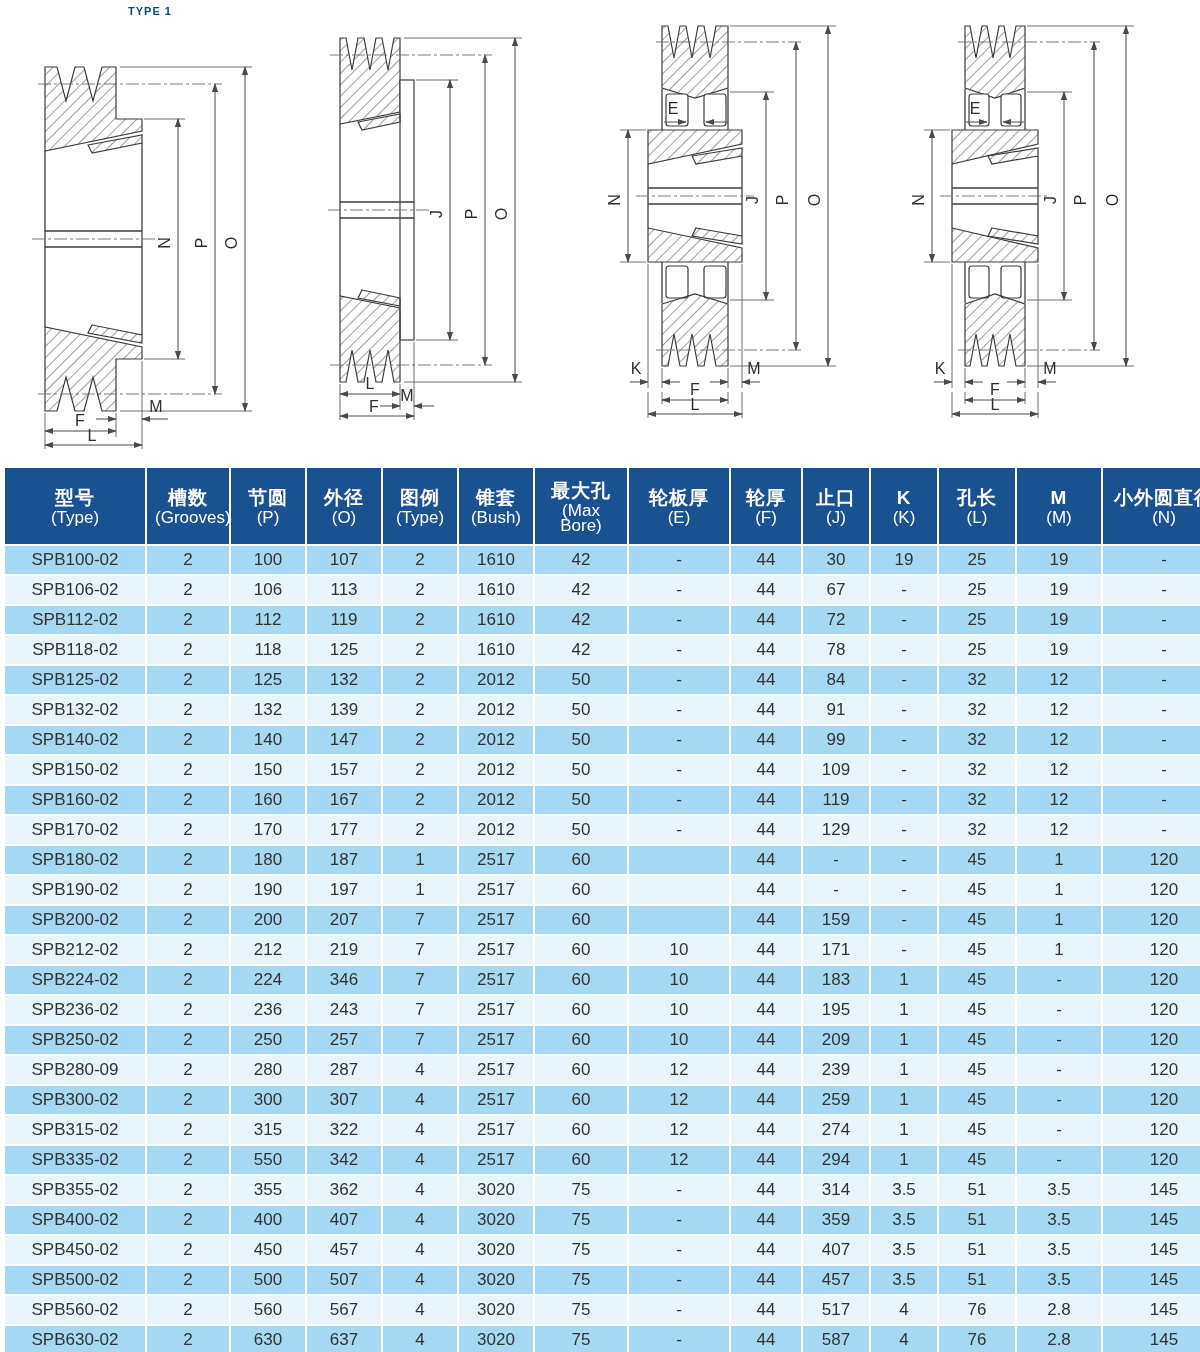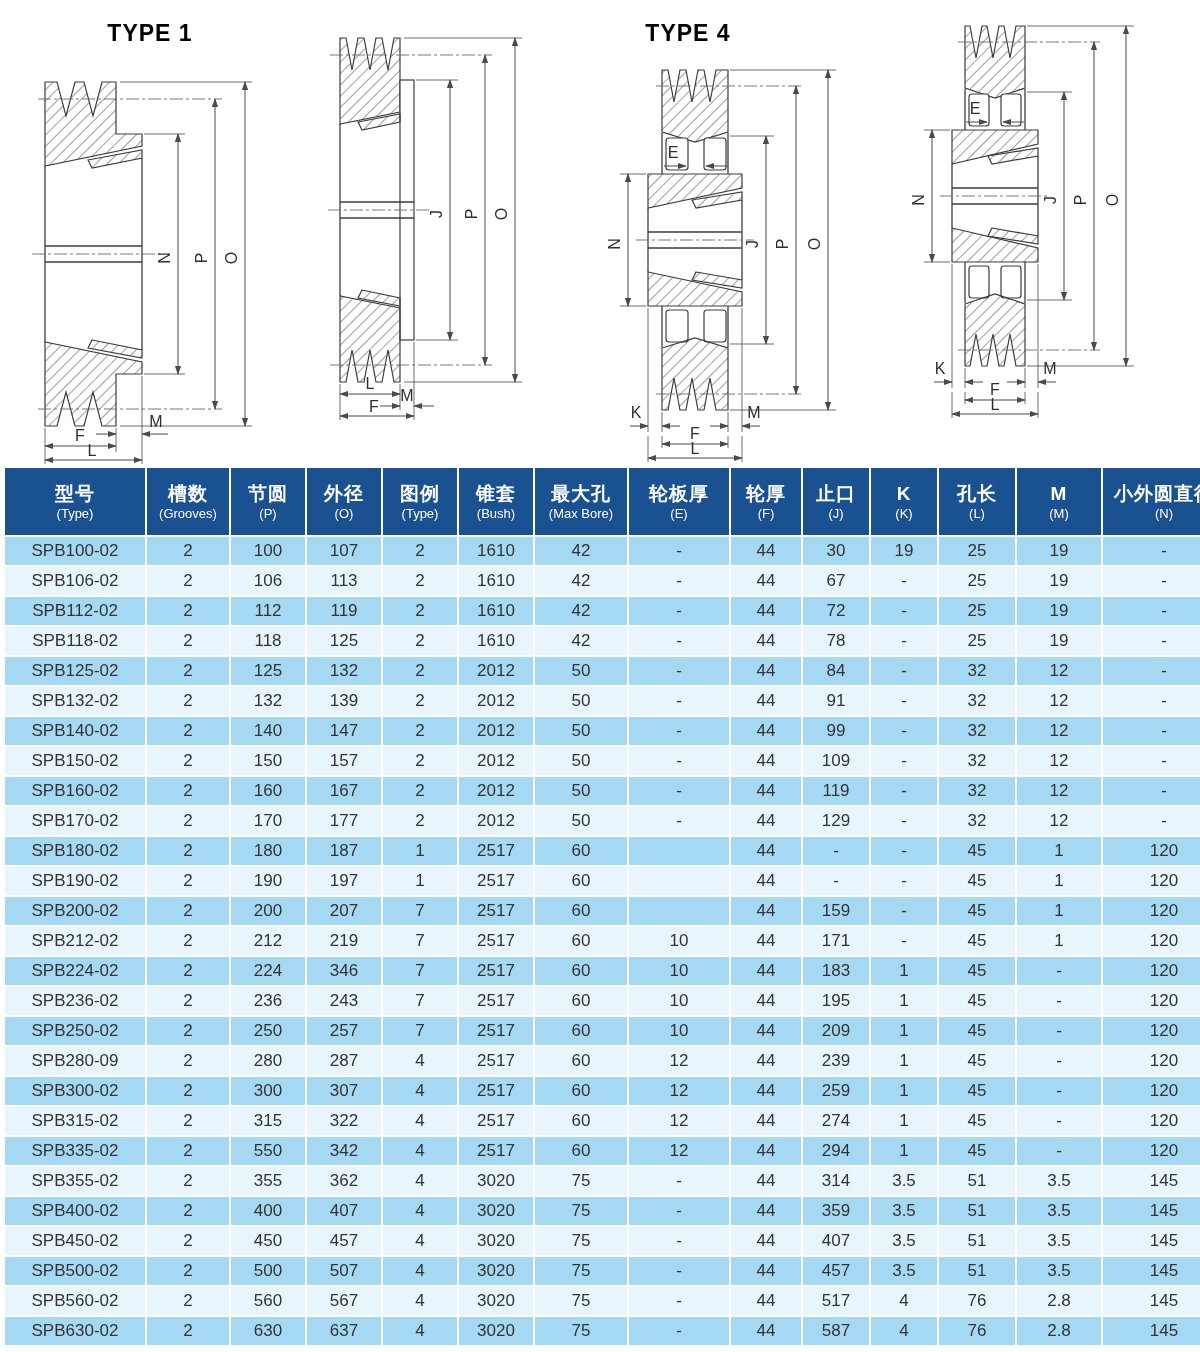--- a/index.html
+++ b/index.html
@@ -1,40 +1,40 @@
 <!DOCTYPE html>
 <html style="--header-bg: #1a5191; --header-text: #ffffff; --row-odd: #a5d8f3; --row-even: #e9f5fd; --cell-text: #333333;"><head>
 <meta charset="utf-8">
 <style>
   html,body{margin:0;padding:0;background:#fff;}
   body{width:1200px;height:1352px;font-family:"Liberation Sans",sans-serif;overflow:hidden;}
   .drawings{display:flex;width:1200px;height:466px;}
   .draw-card{width:300px;position:relative;}
-  .draw-title{margin-top:20px;height:24px;text-align:center;font-size:23px;font-weight:bold;
-    color:#000000;letter-spacing:1px;}
+  .draw-title{margin-top:5px;height:24px;text-align:center;font-size:11px;font-weight:bold;
+    color:#0c4a6e;letter-spacing:1px;}
   .draw-card svg{display:block;}
   .c1 .draw-title{transform:translateX(0);}
   .c2 .draw-title{transform:translateX(-50px);}
   .c3 .draw-title{transform:translateX(-62px);}
   .c4 .draw-title{transform:translateX(-38px);}
   
   .out{stroke:#3d3d3d;stroke-width:1.3;fill:none;}
   .hat{stroke:#3d3d3d;stroke-width:1.2;fill:url(#hatch);}
   .win{stroke:#3d3d3d;stroke-width:1.2;fill:#ffffff;}
   .dim{stroke:#4a4a4a;stroke-width:1;fill:none;marker-start:url(#arw);marker-end:url(#arw);}
   .dima{stroke:#4a4a4a;stroke-width:1;fill:none;marker-end:url(#arw);}
   .ext{stroke:#4a4a4a;stroke-width:0.8;fill:none;}
   .cl{stroke:#6a6a6a;stroke-width:0.9;fill:none;stroke-dasharray:13 3 3 3;}
   .dtxt{font-family:"Liberation Sans",sans-serif;font-size:16px;fill:#2e2e2e;text-anchor:middle;}
   
   table{border-collapse:separate;border-spacing:2px;width:1194px;margin:0 3px;table-layout:fixed;background:#fff;}
-  thead th{background:var(--header-bg);color:var(--header-text);height:67px;vertical-align:middle;
-    padding:0;font-weight:normal;}
+  thead th{background:var(--header-bg);color:var(--header-text);height:60px;vertical-align:middle;
+    padding:8px;font-weight:normal;}
   th .zh{font-size:19px;font-weight:bold;letter-spacing:1px;line-height:22px;}
-  th .en{font-size:13px;line-height:15px;margin-top:1px;}
+  th .en{font-size:17px;line-height:15px;margin-top:1px;}
   tbody td{height:28px;padding:0;text-align:center;vertical-align:middle;font-size:17px;
     color:var(--cell-text);}
   tbody tr:nth-child(odd) td{background:var(--row-odd);}
   tbody tr:nth-child(even) td{background:var(--row-even);}
 </style>
 </head>
 <body>
 
 <svg width="0" height="0" style="position:absolute">
   <defs>
@@ -131,21 +131,20 @@
       <line class="ext" x1="114" y1="342" x2="114" y2="420"></line>
       <line class="dima" x1="80" y1="406" x2="100" y2="406"></line>
       <line class="dima" x1="134" y1="406" x2="114" y2="406"></line>
       <text class="dtxt" x="107" y="401">M</text>
       <line class="dim" x1="40" y1="416" x2="114" y2="416"></line>
       <text class="dtxt" x="74" y="412">F</text>
     </svg>
   </div>
 
   <div class="draw-card c3">
-    <div class="draw-title">TYPE 4</div>
     <svg width="300" height="420" viewBox="0 0 300 420">
 
       <path class="hat" d="M62,26 L68,26 L74,58 L80,26 L86,26 L92,58 L98,26 L104,26 L110,58 L116,26 L128,26 L128,88 L95,98 L62,88 Z"></path>
 
       <line class="out" x1="62" y1="89" x2="62" y2="130"></line>
       <line class="out" x1="128" y1="89" x2="128" y2="130"></line>
       <rect class="win" x="66" y="94" width="22" height="32" rx="3"></rect>
       <rect class="win" x="104" y="94" width="22" height="32" rx="3"></rect>
 
       <path class="hat" d="M48,130 L142,130 L142,144 L48,164 Z"></path>

